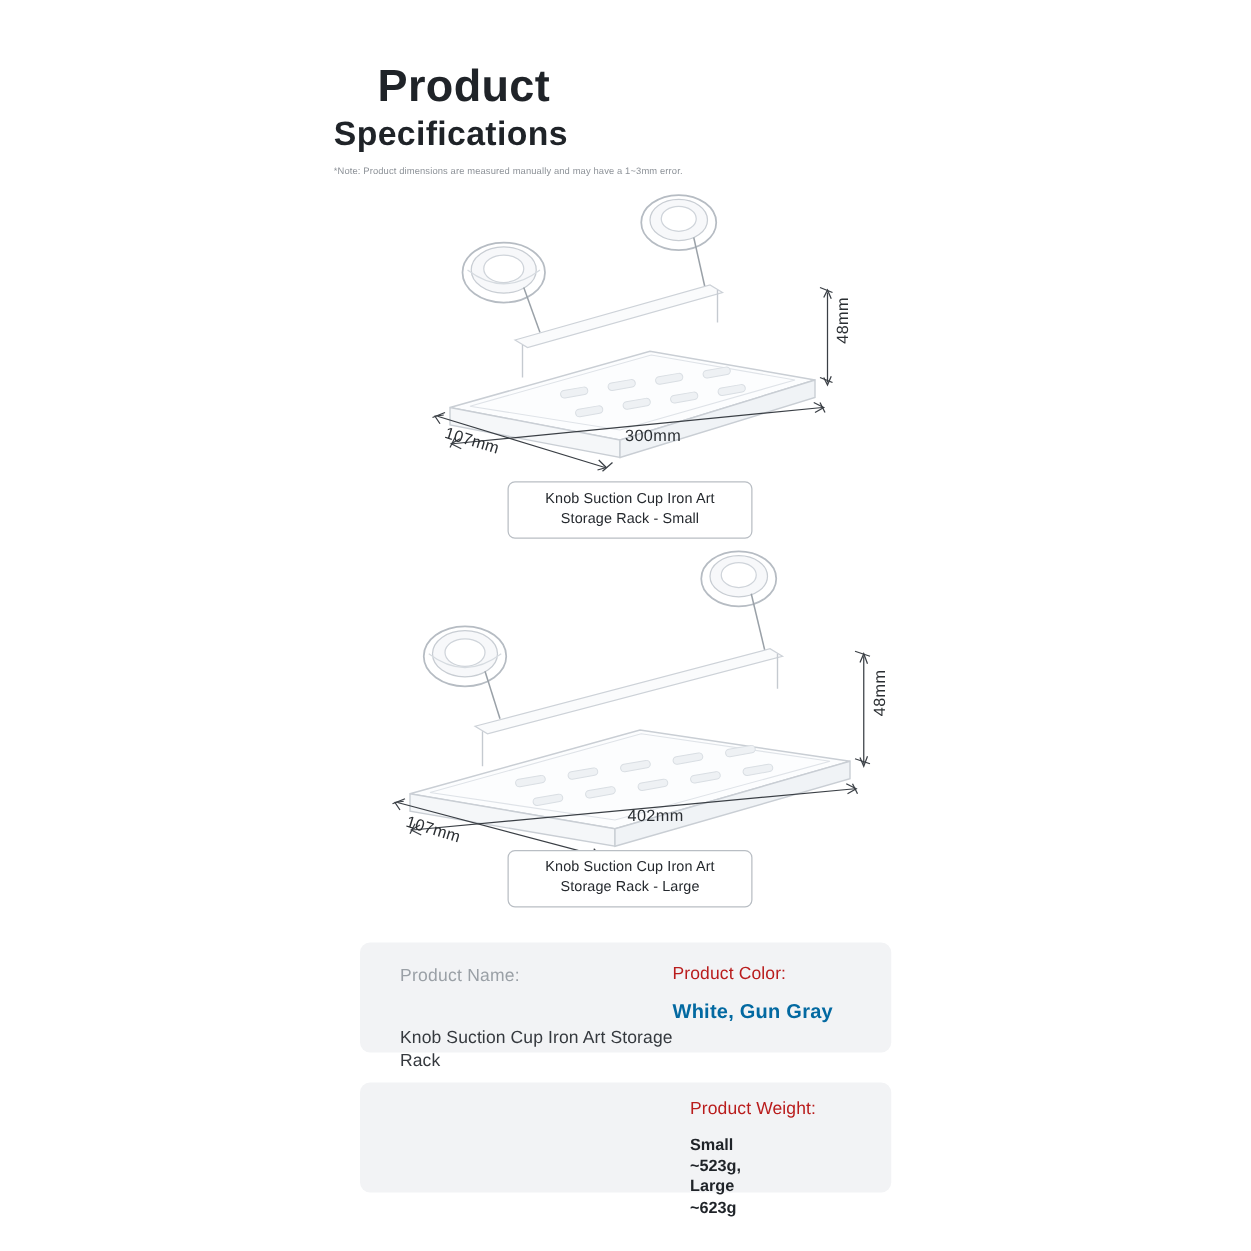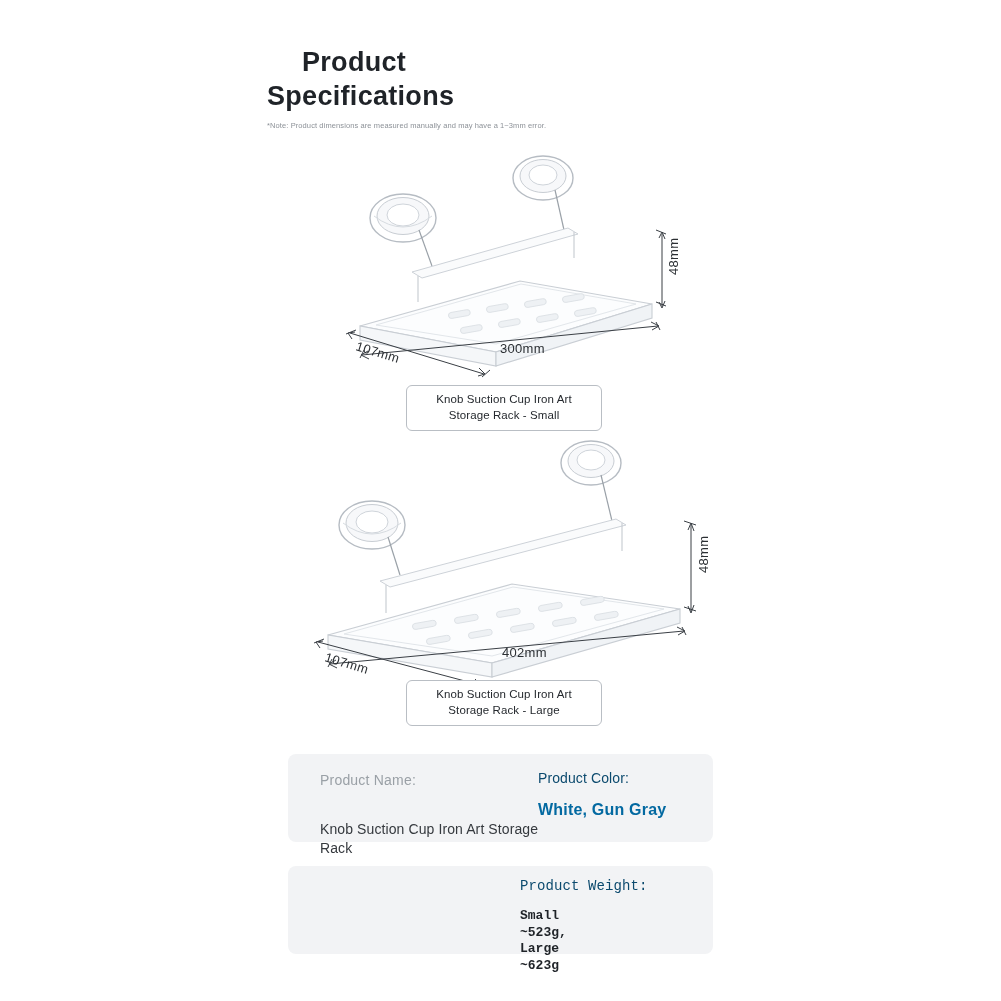--- a/index.html
+++ b/index.html
@@ -15,21 +15,21 @@
   }
 
   
   .header {
     position: absolute;
     left: 267px;
     top: 46px;
     width: 520px;
   }
   .title-line1 {
-    font-size: 27px;
+    font-size: 36px;
     font-weight: bold;
     letter-spacing: 0.3px;
     color: #1f2328;
     line-height: 1.25;
     padding-left: 35px;
   }
   .title-line2 {
     font-size: 27px;
     font-weight: bold;
     letter-spacing: 0.3px;
@@ -84,21 +84,21 @@
   }
   .spec-val-small {
     font-size: 14px;
     color: #35393e;
     line-height: 1.35;
     letter-spacing: 0.1px;
     margin-top: 32px;
   }
   .spec-key-strong {
     font-size: 14px;
-    color: #0c4a6e;
+    color: #b91c1c;
     letter-spacing: 0.1px;
     margin-bottom: 14px;
   }
   .spec-val-strong {
     font-size: 16px;
     font-weight: bold;
     color: #0369a1;
     line-height: 1.3;
     letter-spacing: 0.2px;
   }
@@ -108,21 +108,21 @@
     color: #1f2328;
     line-height: 1.28;
     white-space: pre-line;
   }
 
   
   #c1-left  { left: 32px; top: 18px; width: 220px; }
   #c1-right { left: 250px; top: 16px; width: 170px; }
   
   #c2-left  { left: 32px; top: 26px; width: 215px; }
-  #c2-right { left: 232px; top: 12px; width: 175px; font-family: Liberation Mono, monospace; }
+  #c2-right { left: 264px; top: 12px; width: 175px; }
 
   .dim-text {
     font-family: "Liberation Sans", sans-serif;
     font-size: 13px;
     fill: #2b2f33;
     letter-spacing: 0.3px;
   }
   .prod-stroke { fill: none; stroke: #c5cad0; stroke-width: 1.1; }
   .prod-stroke-dark { fill: none; stroke: #9aa1a8; stroke-width: 1.2; }
   .slot { fill: #eef1f4; stroke: #d9dee3; stroke-width: 0.8; }

